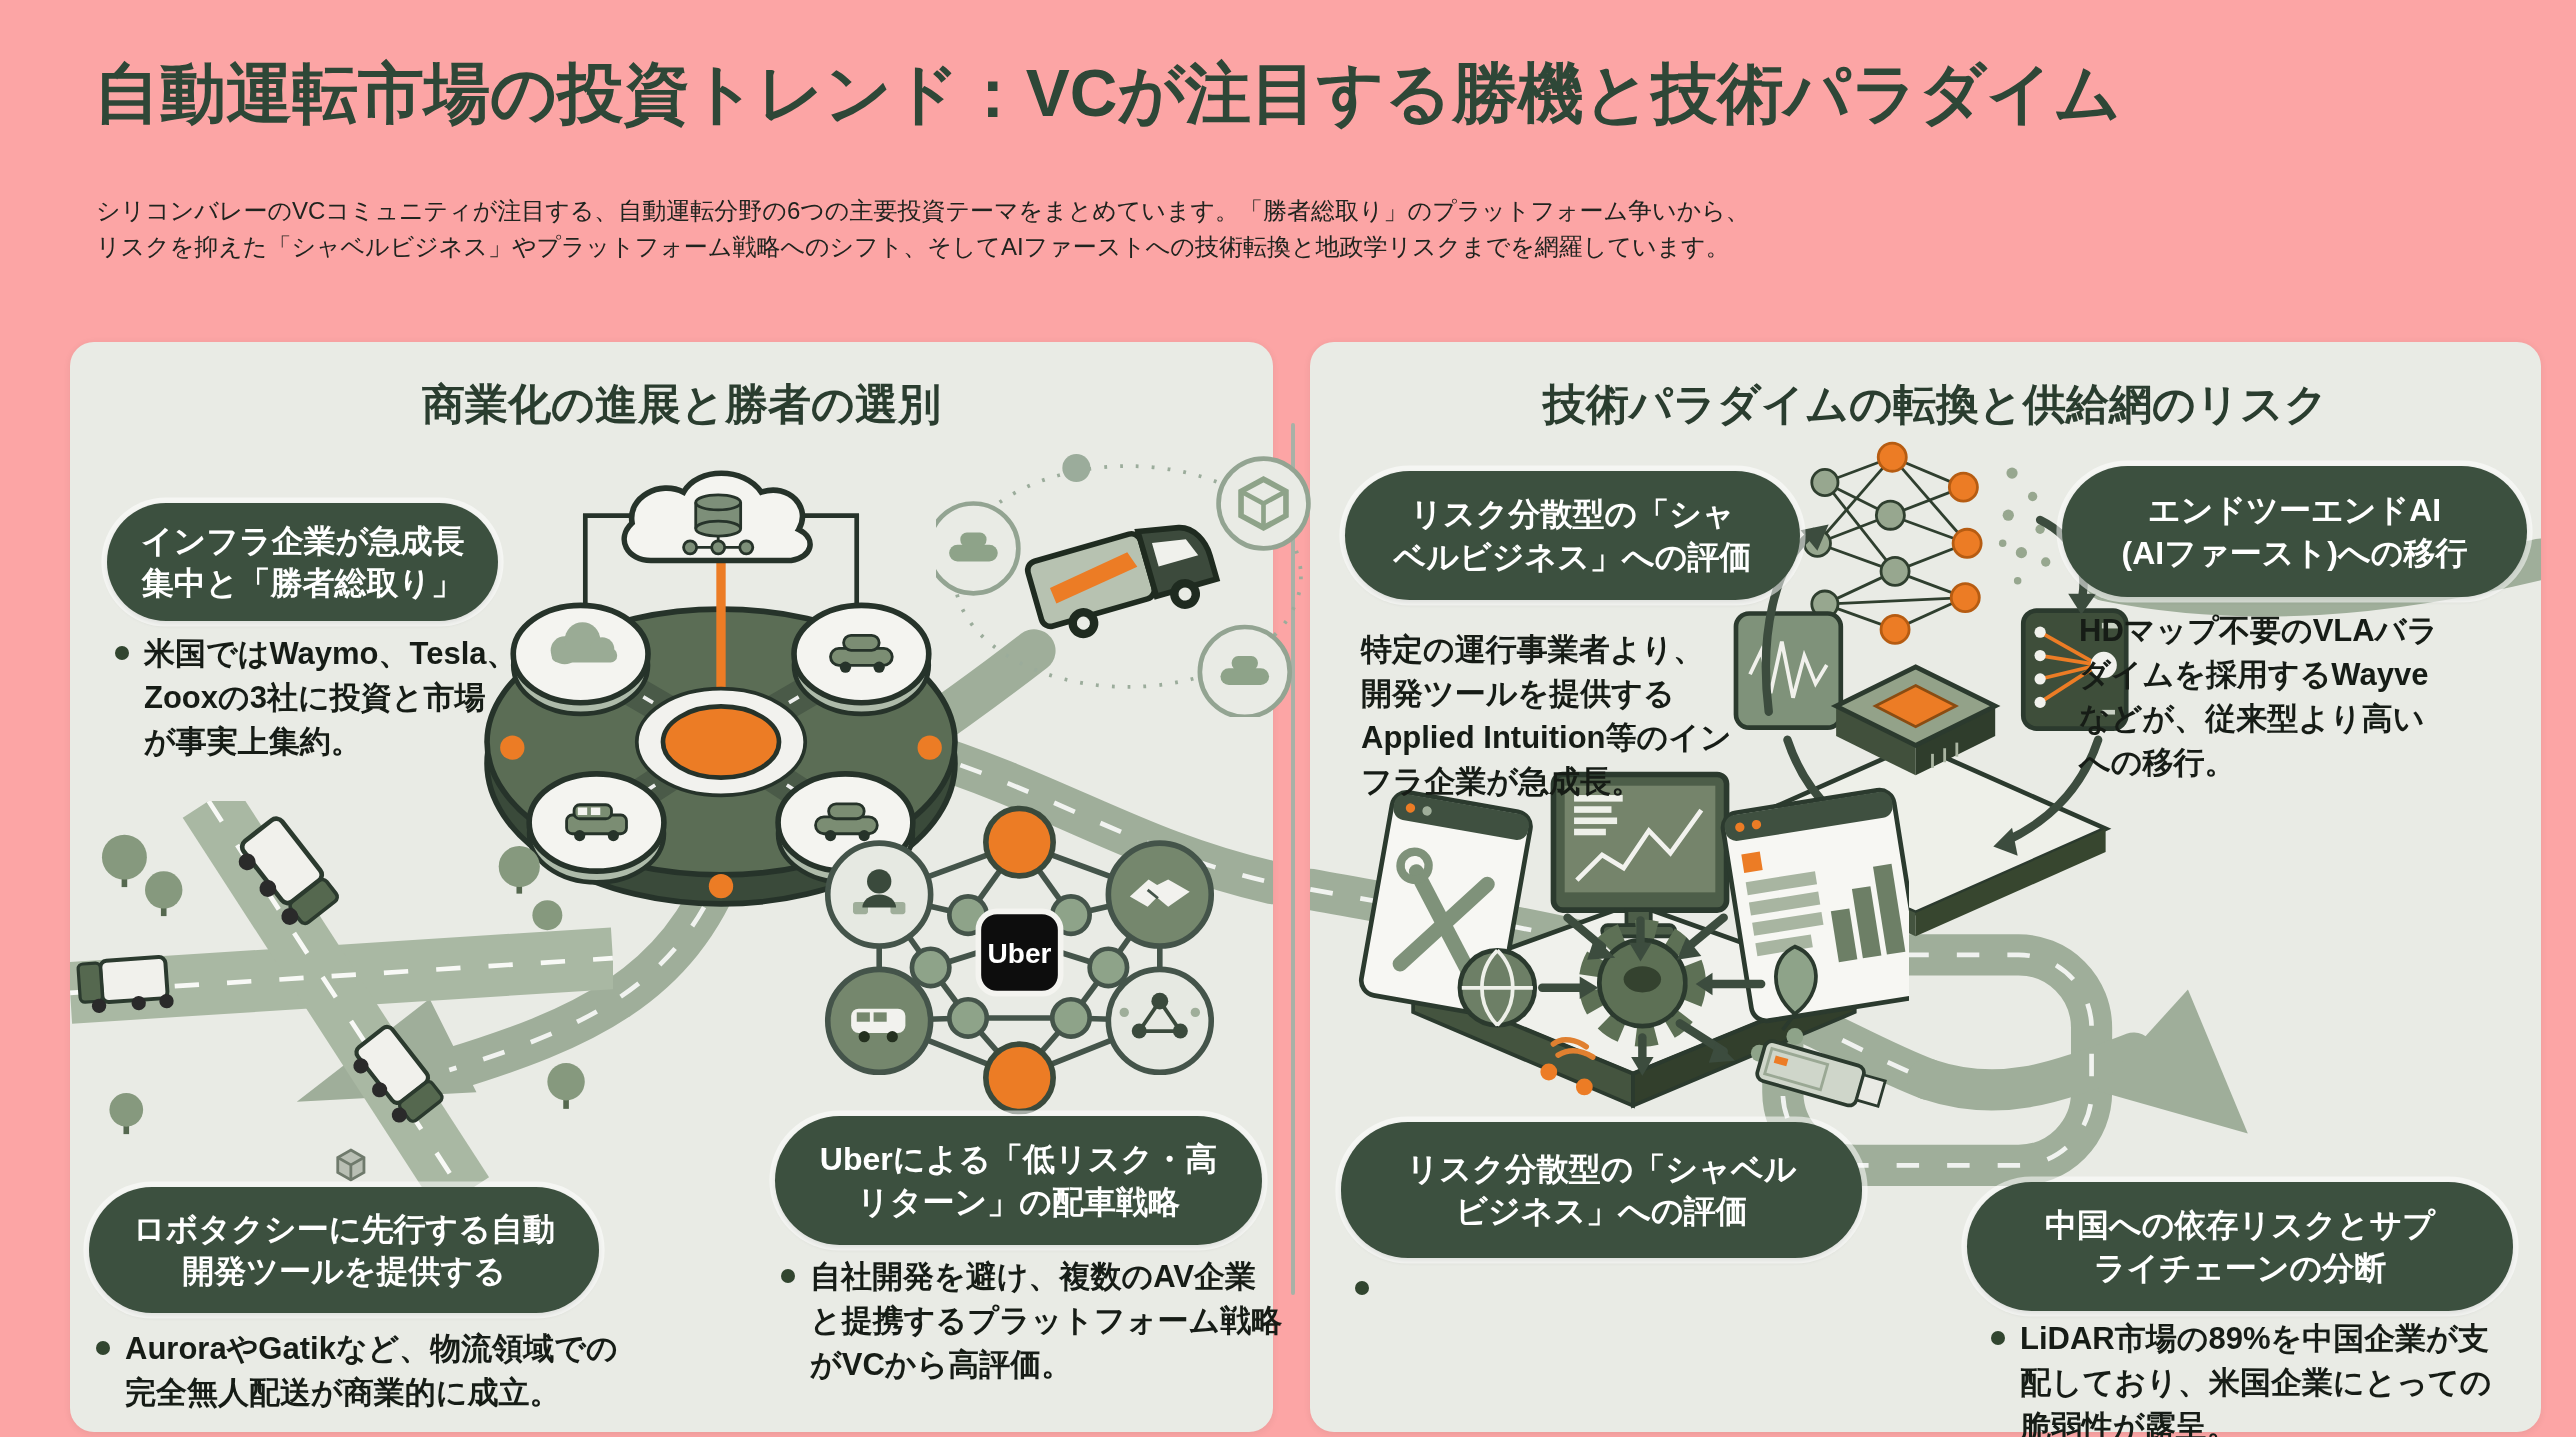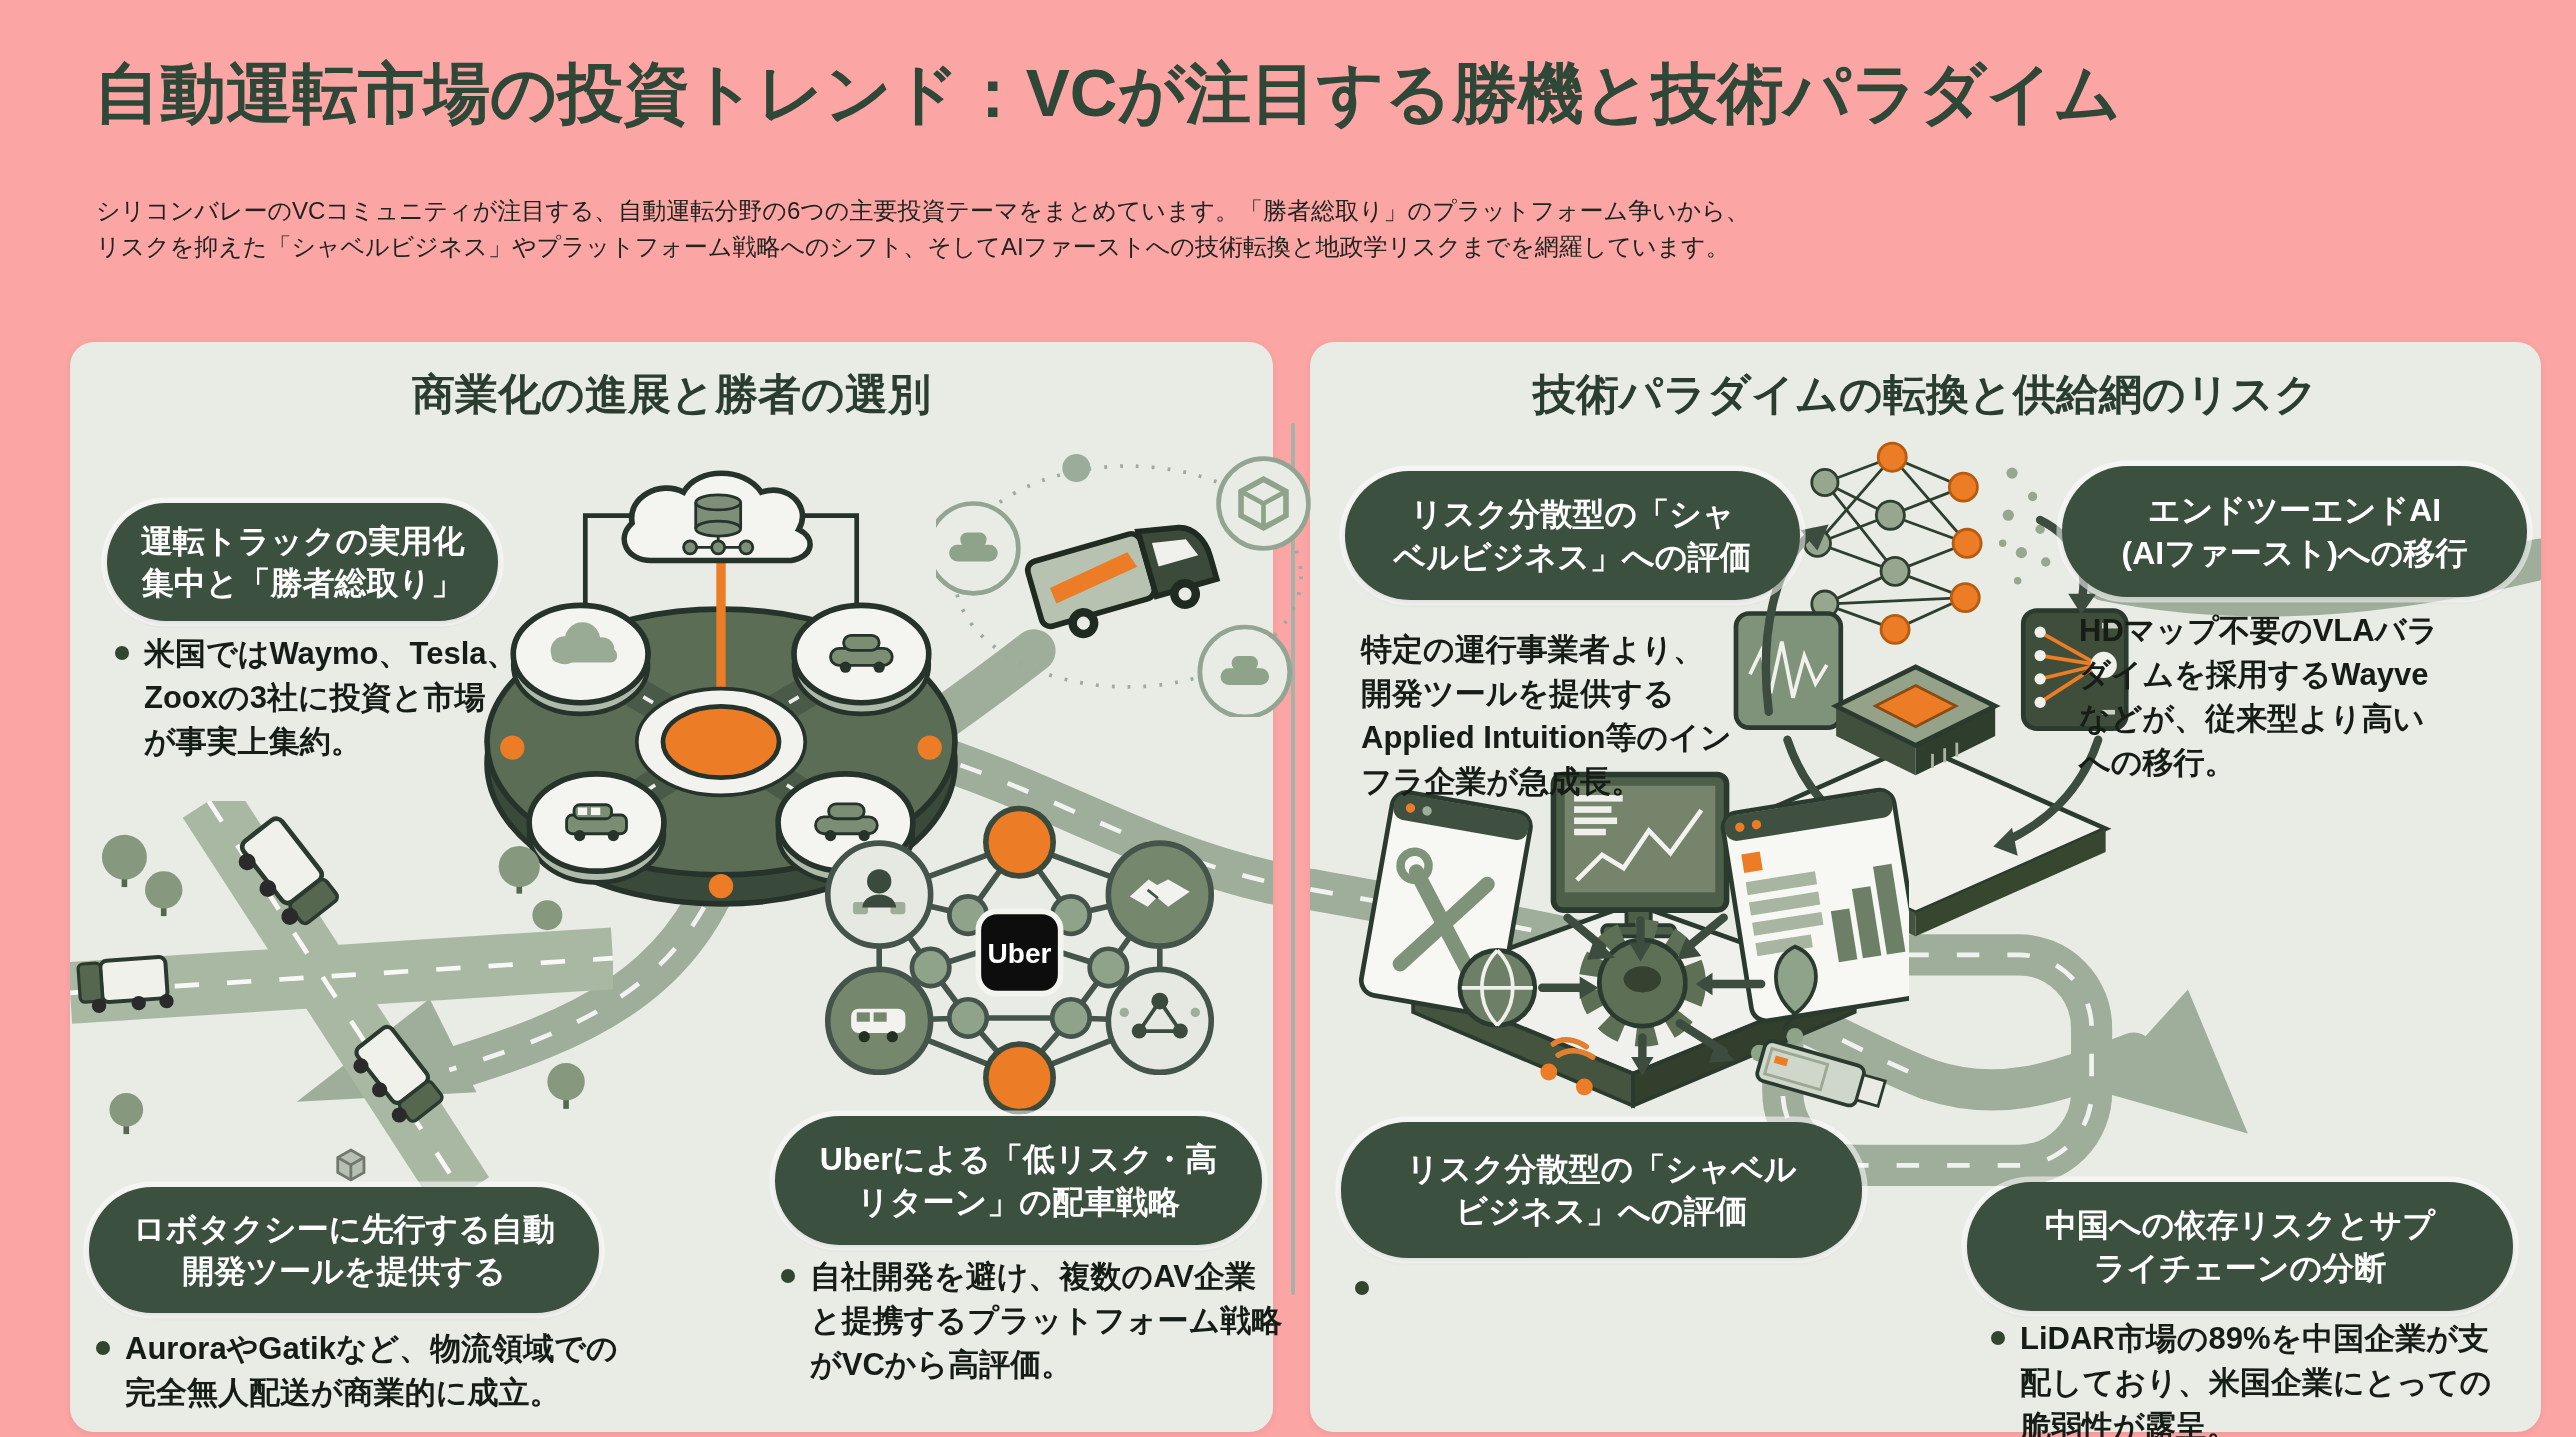--- a/index.html
+++ b/index.html
@@ -3,21 +3,21 @@
 <meta charset="utf-8">
 <style>
   html,body{margin:0;padding:0;background:#f5f5f0;}
   body{font-family:"Liberation Sans","DejaVu Sans",sans-serif;}
   .canvas{position:relative;width:2576px;height:1438px;background:#fca5a5;overflow:hidden;}
   .title{position:absolute;left:94px;top:49px;margin:0;font-size:66px;font-weight:bold;color:#2e4737;letter-spacing:0;}
   .subtitle{position:absolute;left:96px;top:193px;margin:0;font-size:24px;line-height:1.48;font-weight:500;color:#20241f;white-space:pre-line;}
   .panel{position:absolute;top:342px;height:1090px;background:#e9ebe5;border-radius:24px;box-shadow:0 1.9px 7.5px rgba(40,50,40,.08);}
   .panel-left{left:70px;width:1203px;}
   .panel-right{left:1310px;width:1231px;}
-  .panel-header{position:absolute;top:24px;left:0;width:100%;margin:0;text-align:center;font-size:43px;font-weight:bold;color:#2a3d2f;}
+  .panel-header{position:absolute;top:24px;left:0;width:100%;margin:10px;text-align:center;font-size:43px;font-weight:bold;color:#2a3d2f;}
   .divider{position:absolute;left:1291px;top:423px;width:3.7px;height:872px;background:#a8b1a6;border-radius:1.9px;}
   .badge{position:absolute;z-index:3;background:#3c503f;color:#ffffff;border-radius:67px;display:flex;align-items:center;justify-content:center;text-align:center;padding:17px 28px;box-sizing:border-box;box-shadow:0 0 0 5.6px rgba(255,255,255,.55), 0 2.8px 5.6px rgba(30,40,30,.25);}
   .badge span{white-space:pre-line;font-size:32px;font-weight:bold;line-height:1.32;}
   .note{position:absolute;z-index:3;display:flex;gap:15px;}
   .note .dot{flex:0 0 auto;width:14px;height:14px;border-radius:50%;background:#31452f;margin-top:14px;}
   .note p{margin:0;font-size:31px;line-height:1.42;font-weight:600;color:#161c16;white-space:pre-line;}
   svg.illu{position:absolute;z-index:2;}
   svg.overlay{position:absolute;left:0;top:0;z-index:1;}
 </style>
 </head>
@@ -267,21 +267,21 @@
         <circle cx="352" cy="226" r="5" fill="#9fae9a"></circle>
           <circle cx="428" cy="226" r="5" fill="#9fae9a"></circle>
       </g>
       <g>
         <rect x="196" y="118" width="88" height="88" rx="20" fill="#0d0d0d" stroke="#f4f4f0" stroke-width="6"></rect>
         <text x="240" y="173" text-anchor="middle" font-size="30" font-weight="bold" fill="#ffffff">Uber</text>
       </g>
     </svg>
 
     <div class="badge" style="left:37px;top:161px;width:391px;min-height:117px">
-      <span>運転トラックの実用化
+      <span>インフラ企業が急成長
 集中と「勝者総取り」</span>
     </div>
     <div class="note" style="left:45px;top:290px;width:468px">
       <span class="dot"></span>
       <p>米国ではWaymo、Tesla、
 Zooxの3社に投資と市場
 が事実上集約。</p>
     </div>
 
     <div class="badge" style="left:19px;top:845px;width:510px;min-height:126px">

